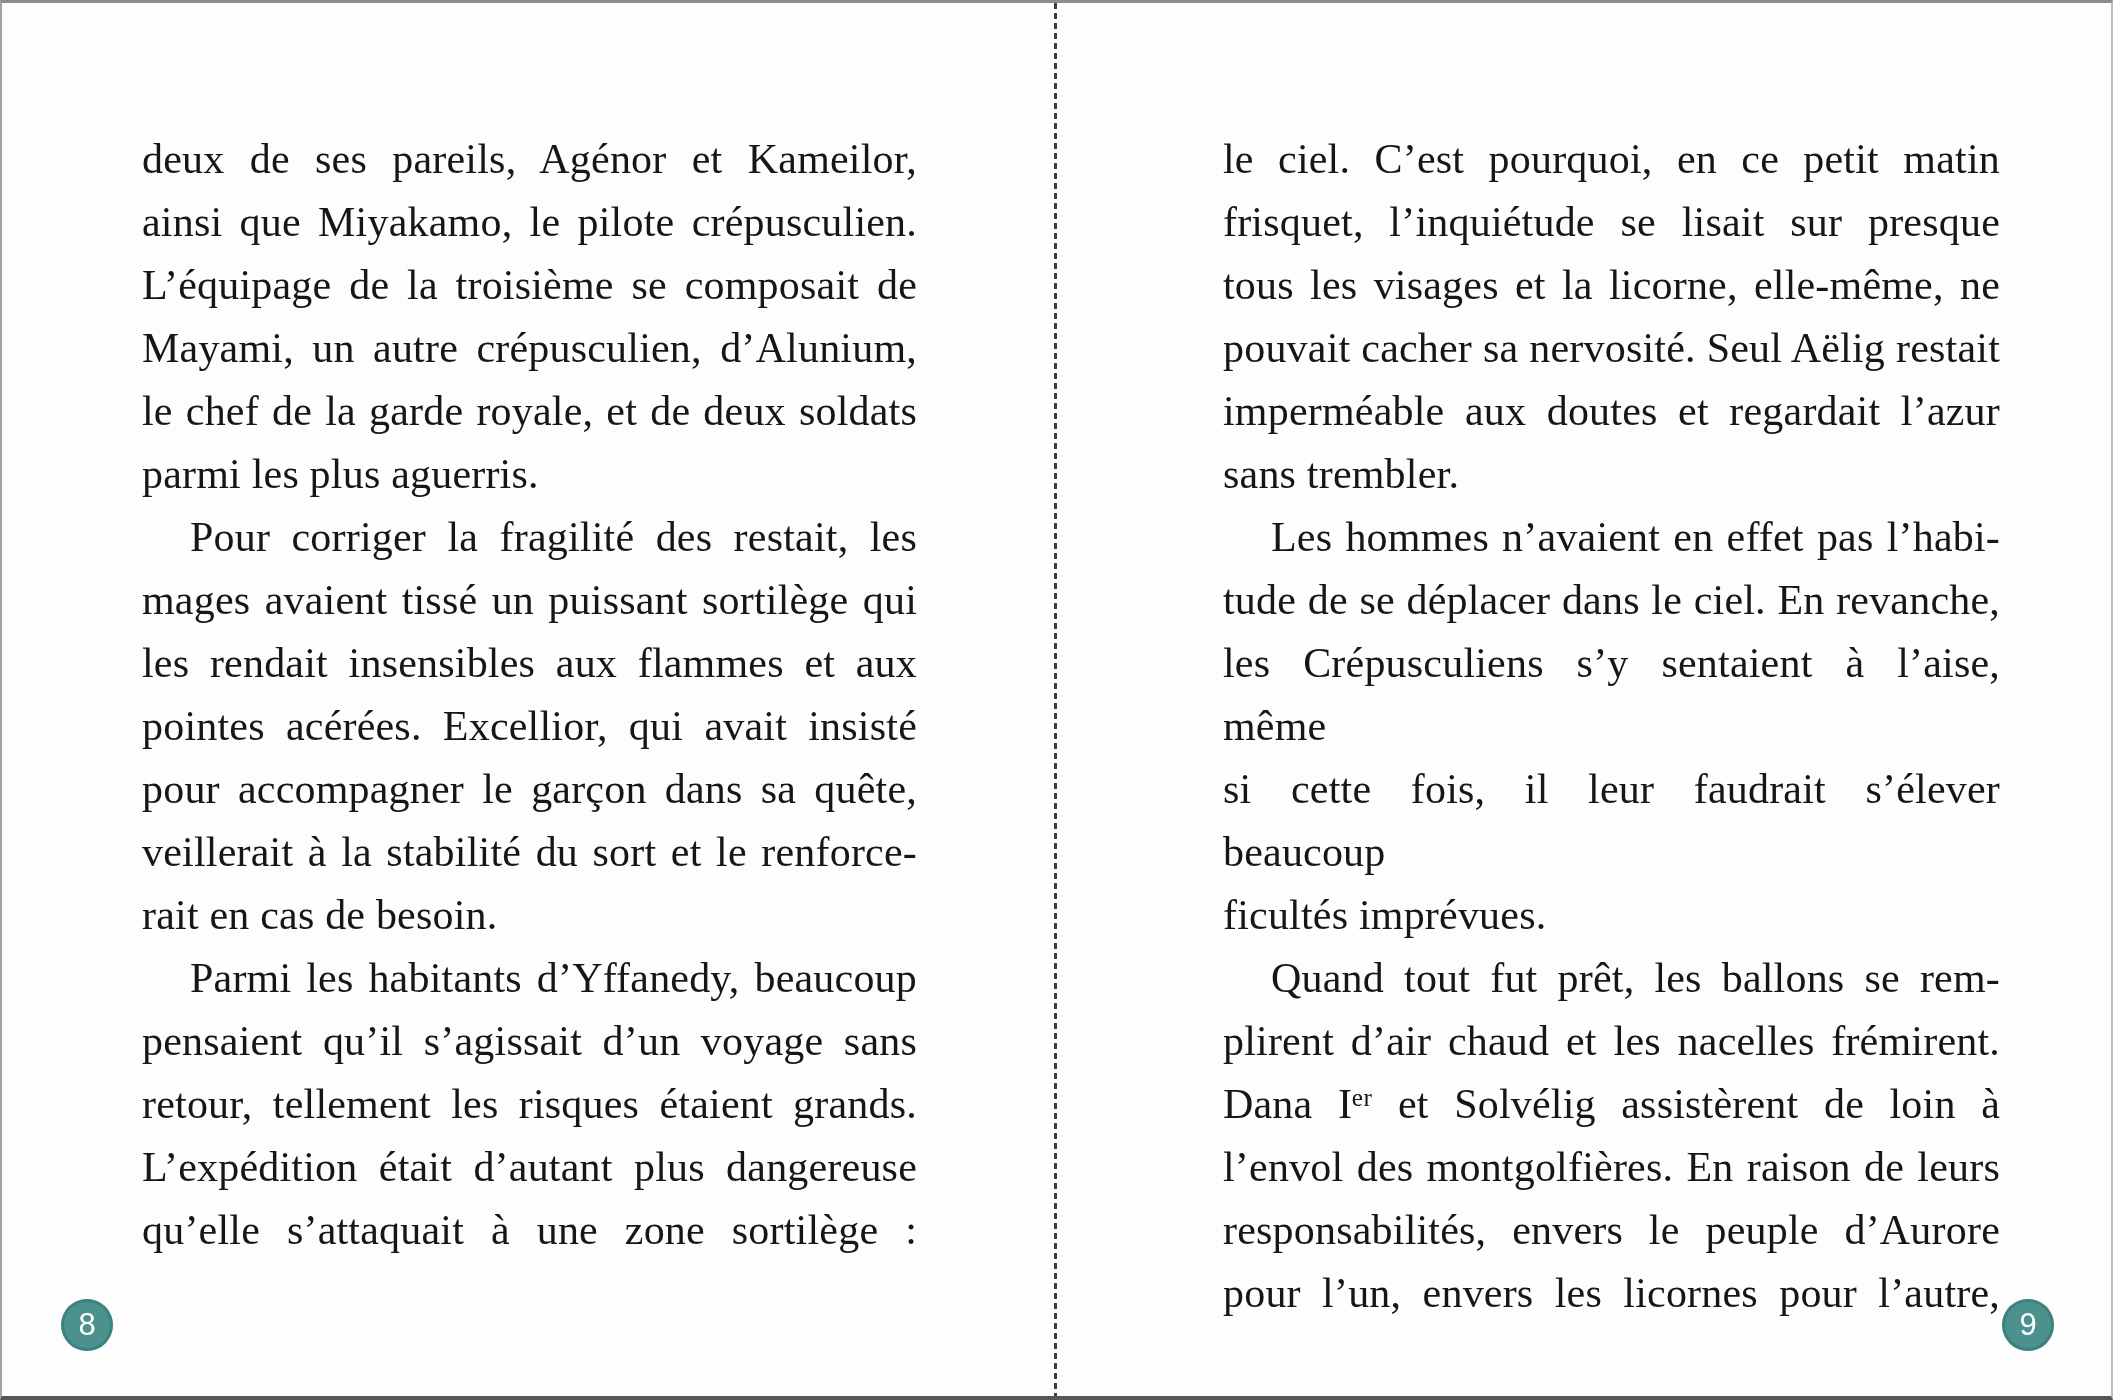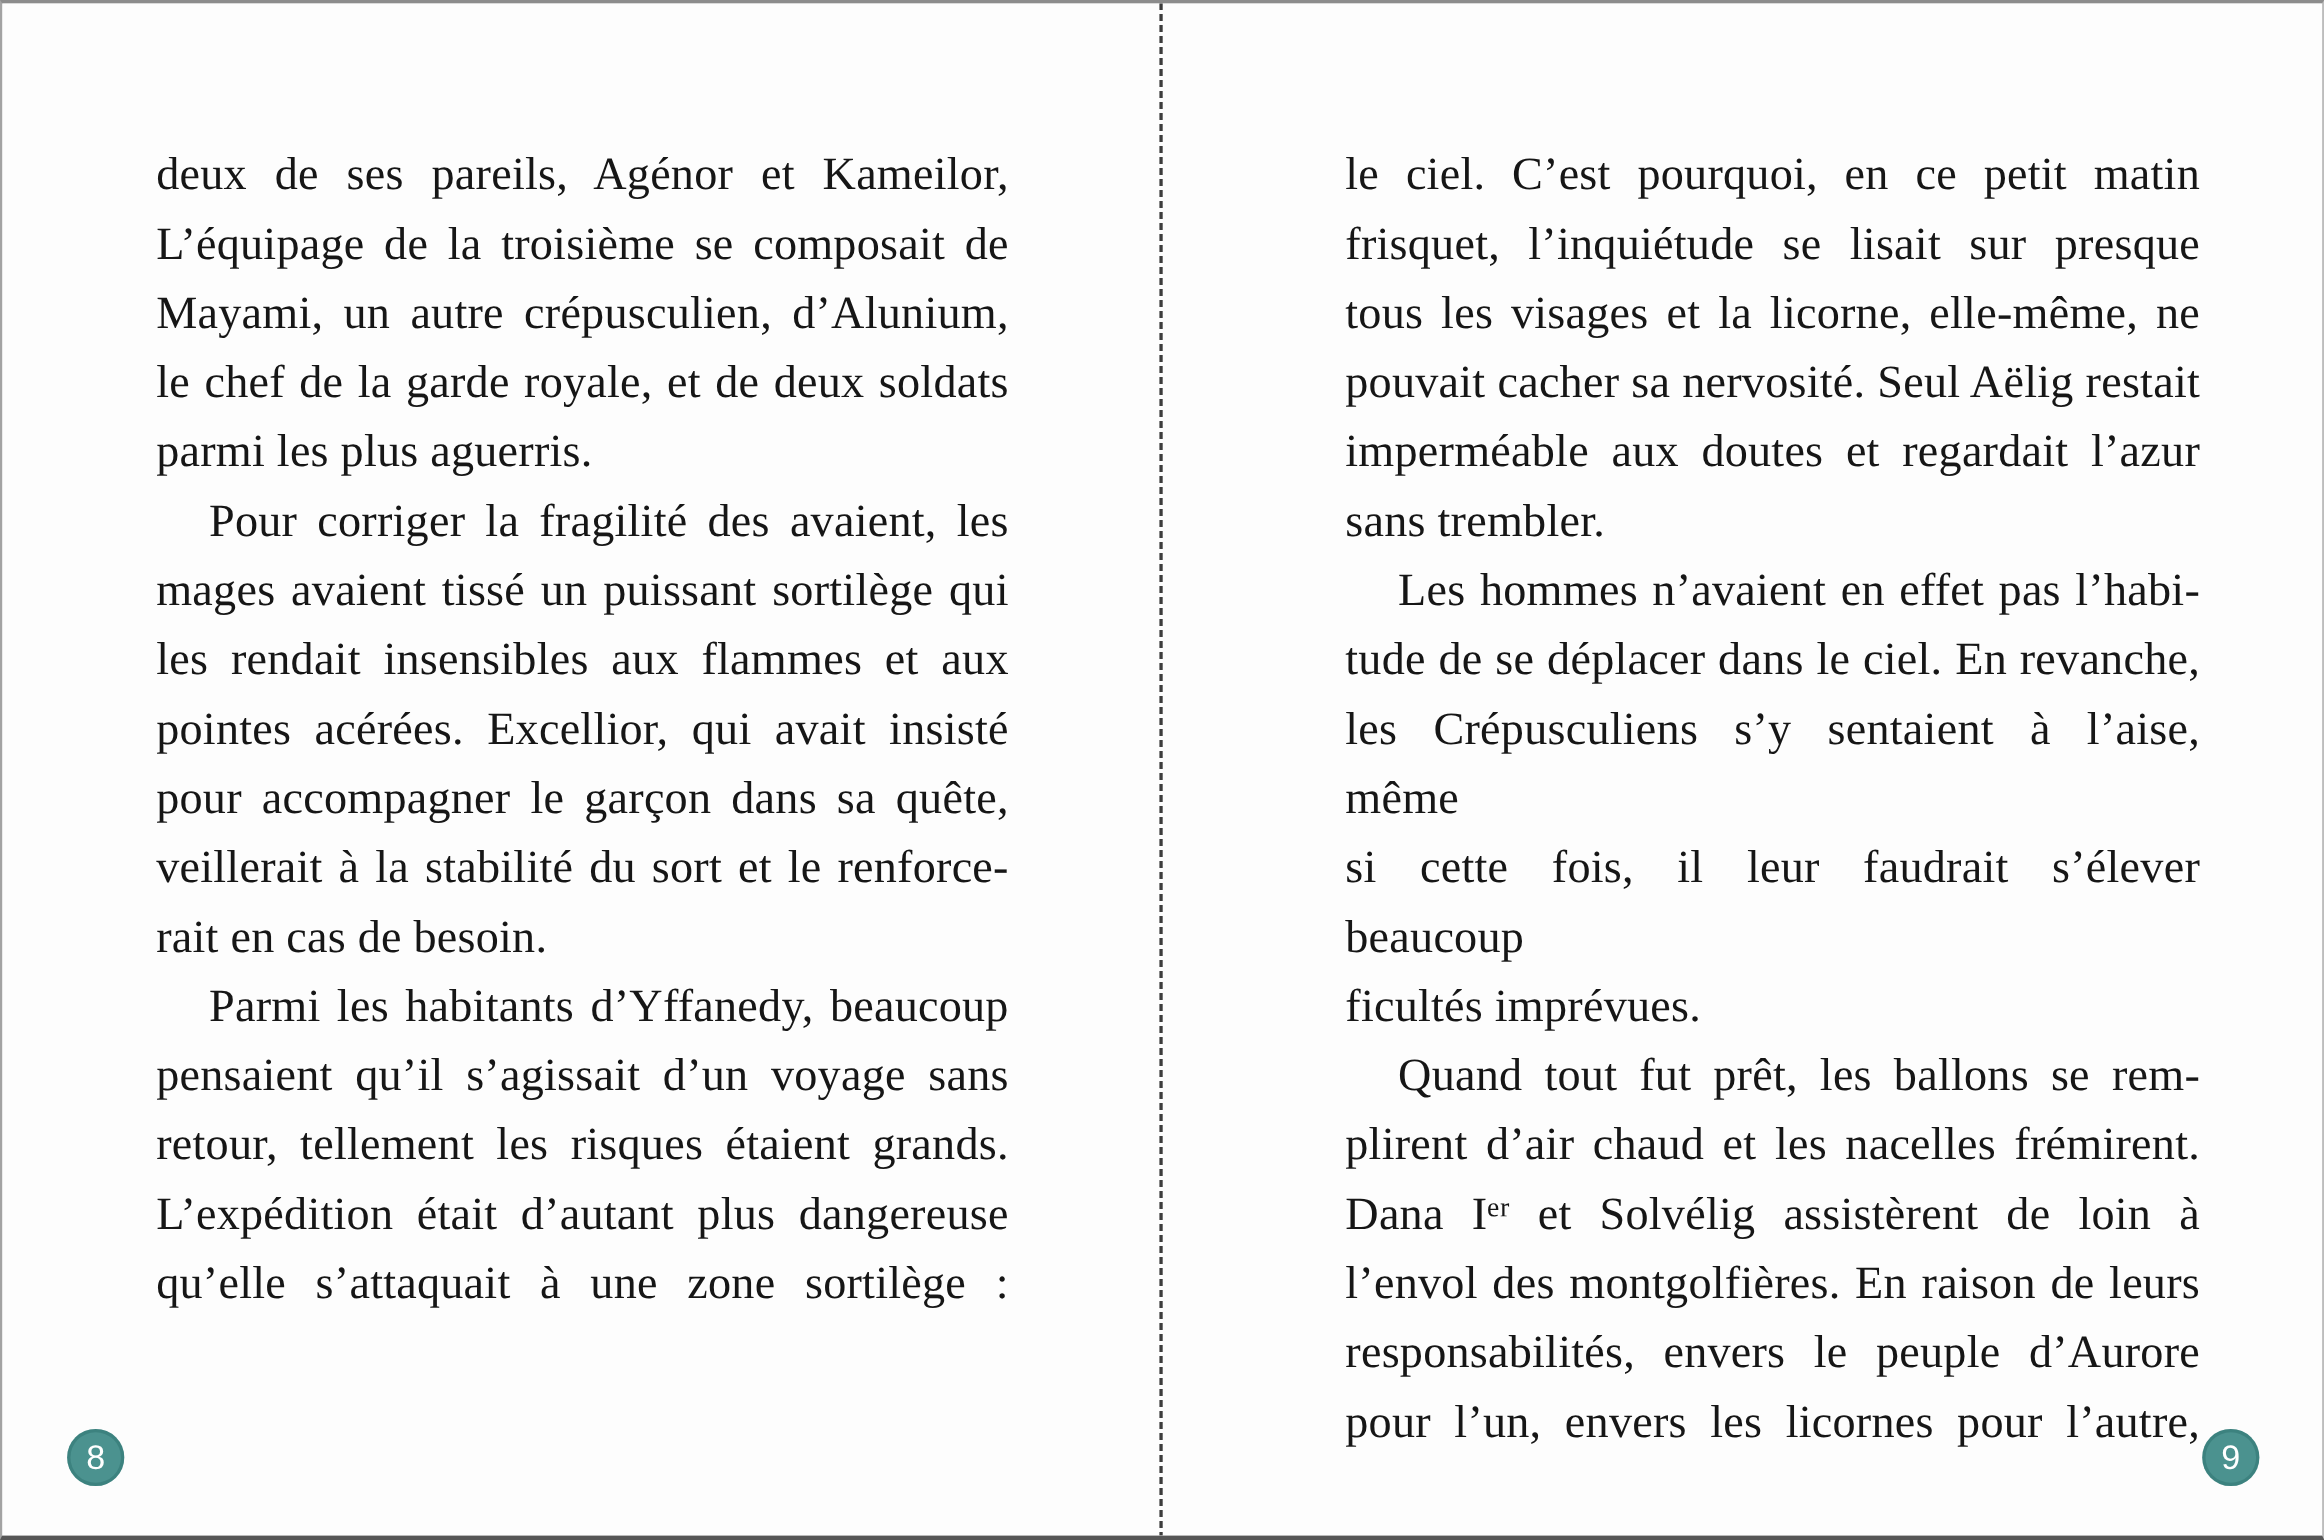--- a/index.html
+++ b/index.html
@@ -79,25 +79,26 @@
   .page-right .page-badge { left: 944px; }
 </style>
 </head>
 <body>
 
 <div class="spread">
 
   <div class="page page-left">
     <div class="text-column">
         <div class="line">deux de ses pareils, Agénor et Kameilor,</div>
+        <div class="line">ainsi que Miyakamo, le pilote crépusculien.</div>
         <div class="line">L’équipage de la troisième se composait de</div>
         <div class="line">Mayami, un autre crépusculien, d’Alunium,</div>
         <div class="line">le chef de la garde royale, et de deux soldats</div>
         <div class="line para-end">parmi les plus aguerris.</div>
-        <div class="line indent">Pour corriger la fragilité des avaient, les</div>
+        <div class="line indent">Pour corriger la fragilité des restait, les</div>
         <div class="line">mages avaient tissé un puissant sortilège qui</div>
         <div class="line">les rendait insensibles aux flammes et aux</div>
         <div class="line">pointes acérées. Excellior, qui avait insisté</div>
         <div class="line">pour accompagner le garçon dans sa quête,</div>
         <div class="line">veillerait à la stabilité du sort et le renforce-</div>
         <div class="line para-end">rait en cas de besoin.</div>
         <div class="line indent">Parmi les habitants d’Yffanedy, beaucoup</div>
         <div class="line">pensaient qu’il s’agissait d’un voyage sans</div>
         <div class="line">retour, tellement les risques étaient grands.</div>
         <div class="line">L’expédition était d’autant plus dangereuse</div>

